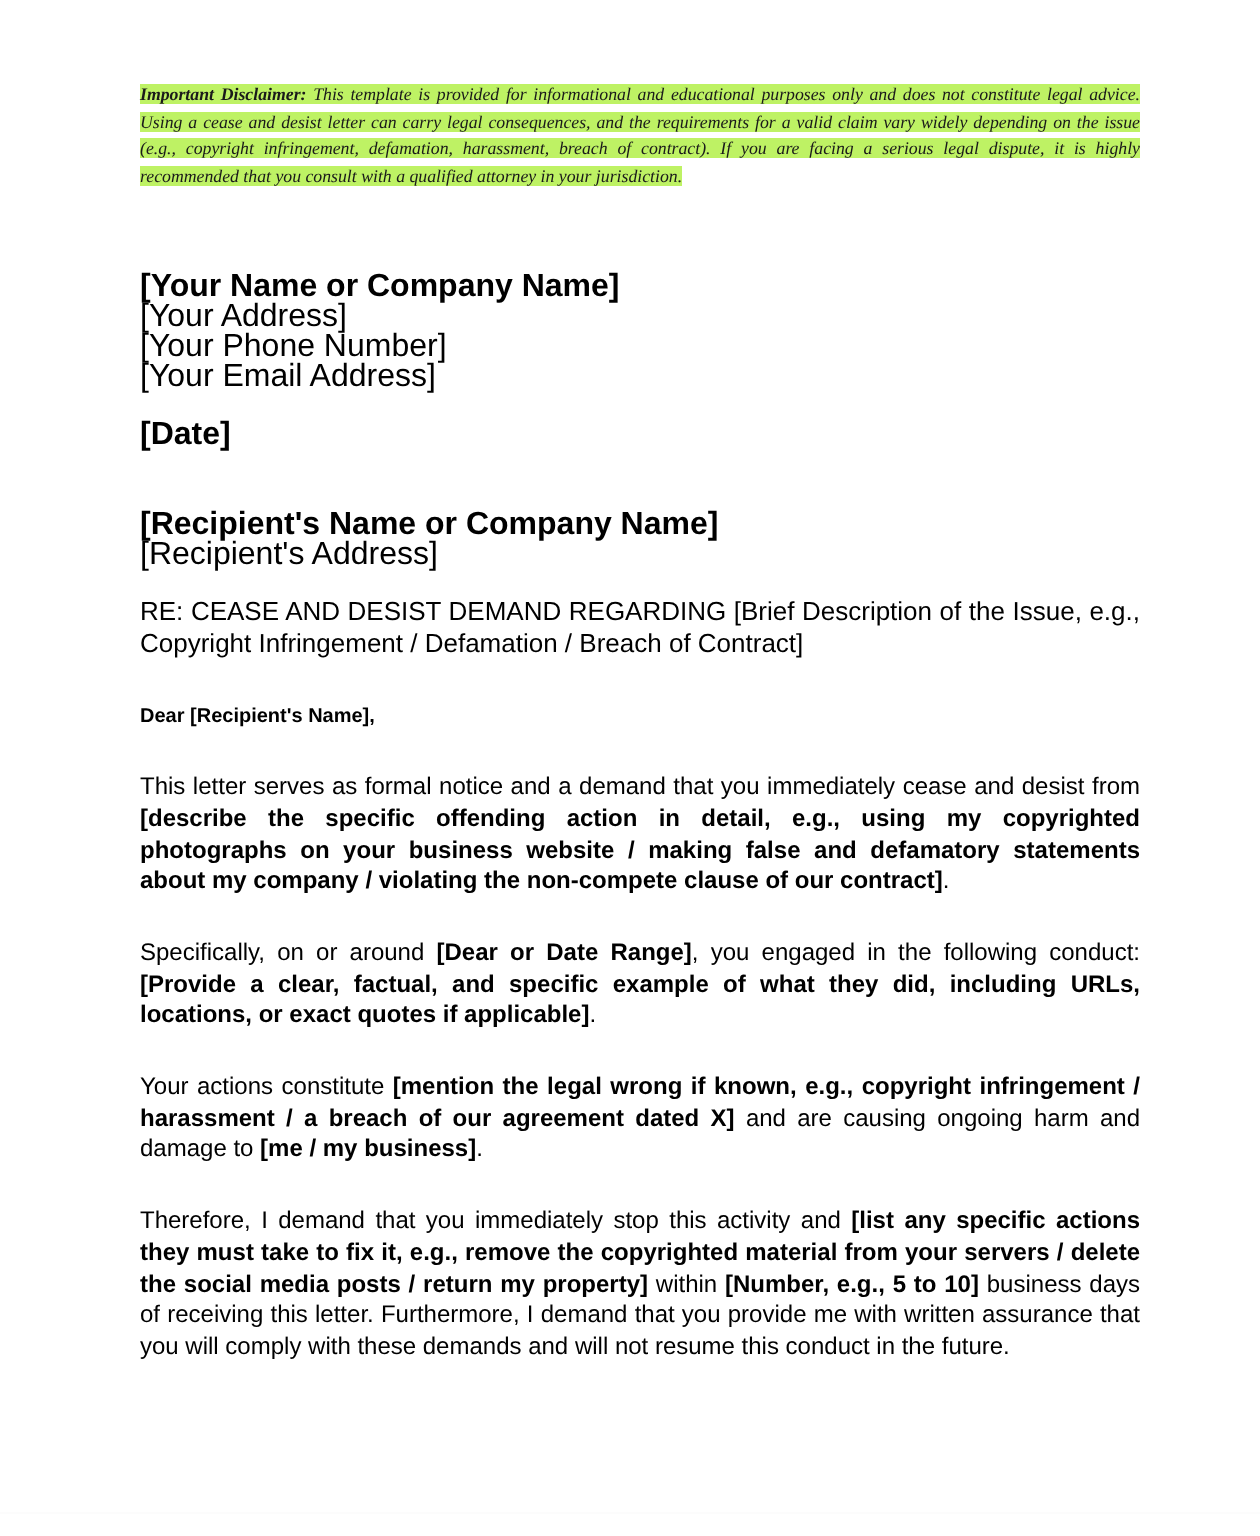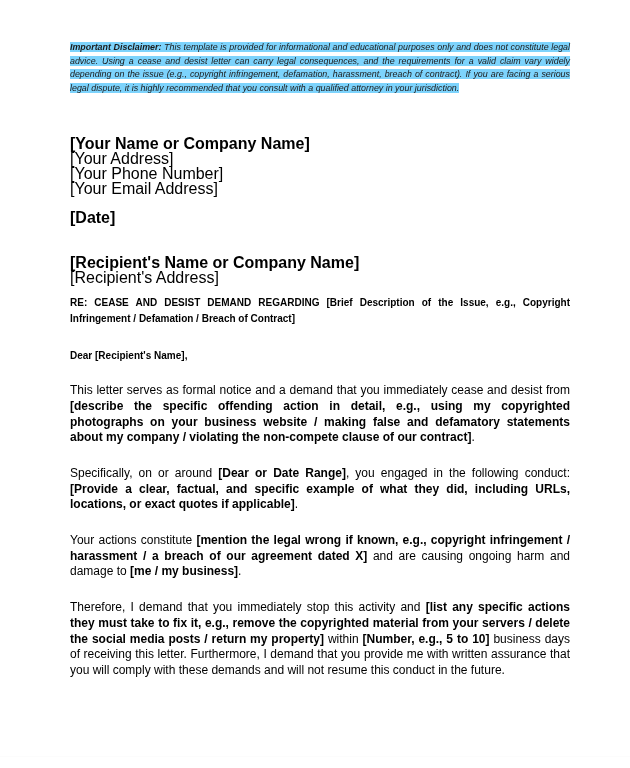--- a/index.html
+++ b/index.html
@@ -36,22 +36,23 @@
   
   .disclaimer {
     font-size: 8.9px;
     line-height: 13.6px;
     font-style: italic;
     text-align: justify;
     color: #1a1a1a;
     margin: 0 0 0 0;
   }
   .disclaimer .hl {
-    background-color: #7dd3fc;
+    background-color: #bef264;
     box-decoration-break: clone;
+    font-family: Liberation Serif, serif;
     -webkit-box-decoration-break: clone;
   }
   .disclaimer b {
     font-weight: bold;
   }
 
   
   .addr-block {
     margin-top: 42px;
     font-size: 16px;
@@ -59,23 +60,23 @@
   }
   .addr-line {
     white-space: nowrap;
   }
   .b { font-weight: bold; }
 
   .gap-sm { height: 14.8px; }
 
   
   .re-line {
-    font-size: 10px;
+    font-size: 13px;
     line-height: 15.6px;
-    font-weight: bold;
+    font-weight: normal;
     text-align: justify;
     text-align-last: left;
   }
 
   .salutation {
     margin-top: 21px;
     font-size: 10px;
     line-height: 15.6px;
     font-weight: bold;
   }

